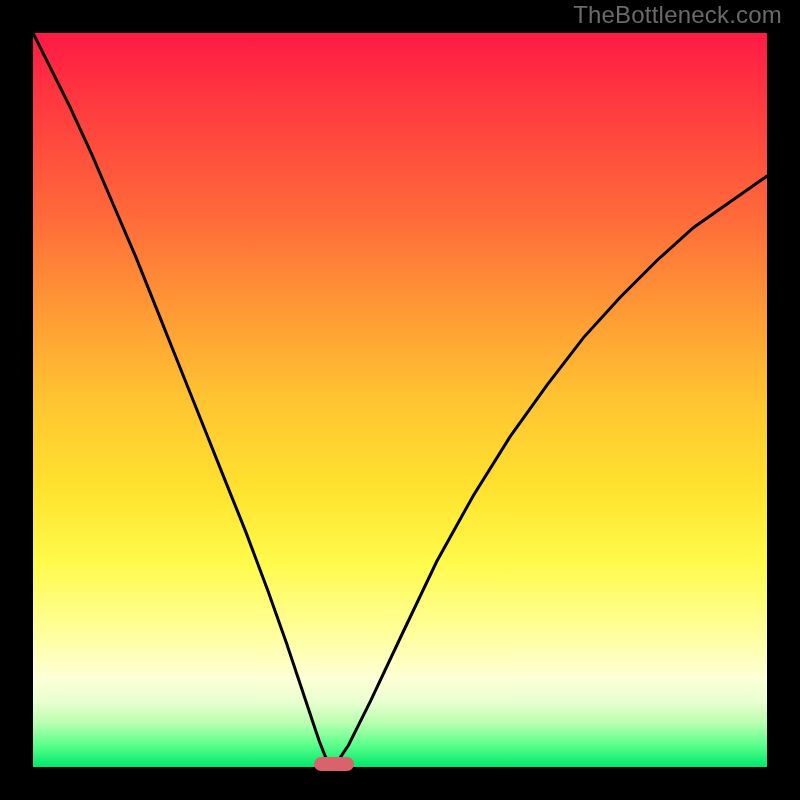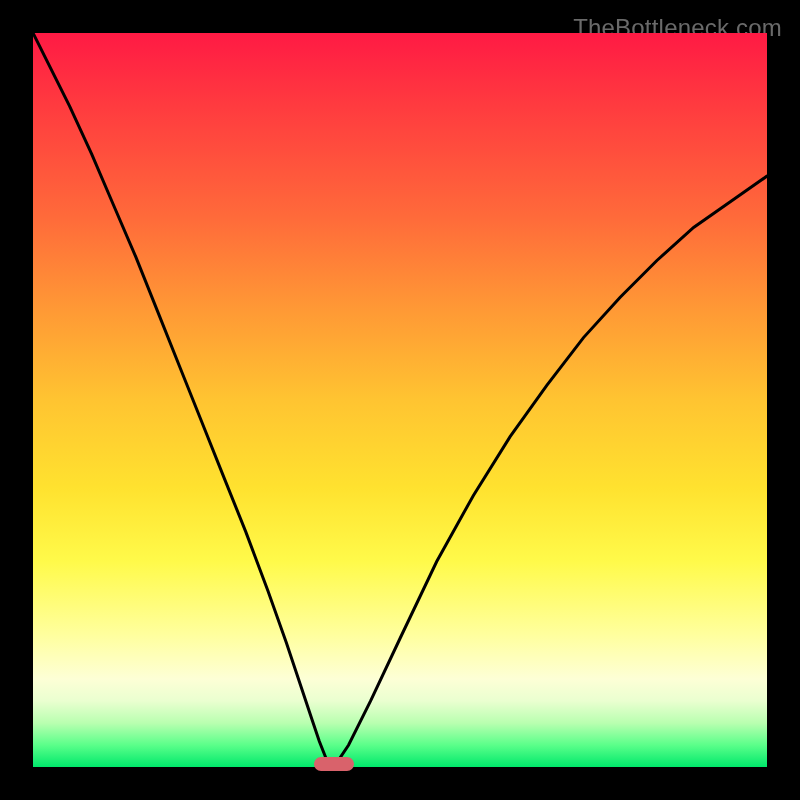--- a/index.html
+++ b/index.html
@@ -37,21 +37,21 @@
       #ffff9e 82%,
       #fdffd6 88%,
       #eaffd0 91%,
       #b9ffb0 94%,
       #5bff8a 97%,
       #00e86b 100%
     );
   }
   .watermark {
     position: absolute;
-    top: 14px;
+    top: 1px;
     right: 18px;
     color: #6a6a6a;
     font-size: 24px;
     font-weight: 500;
     letter-spacing: 0.2px;
     user-select: none;
   }
   svg.curve {
     position: absolute;
     left: 0;

